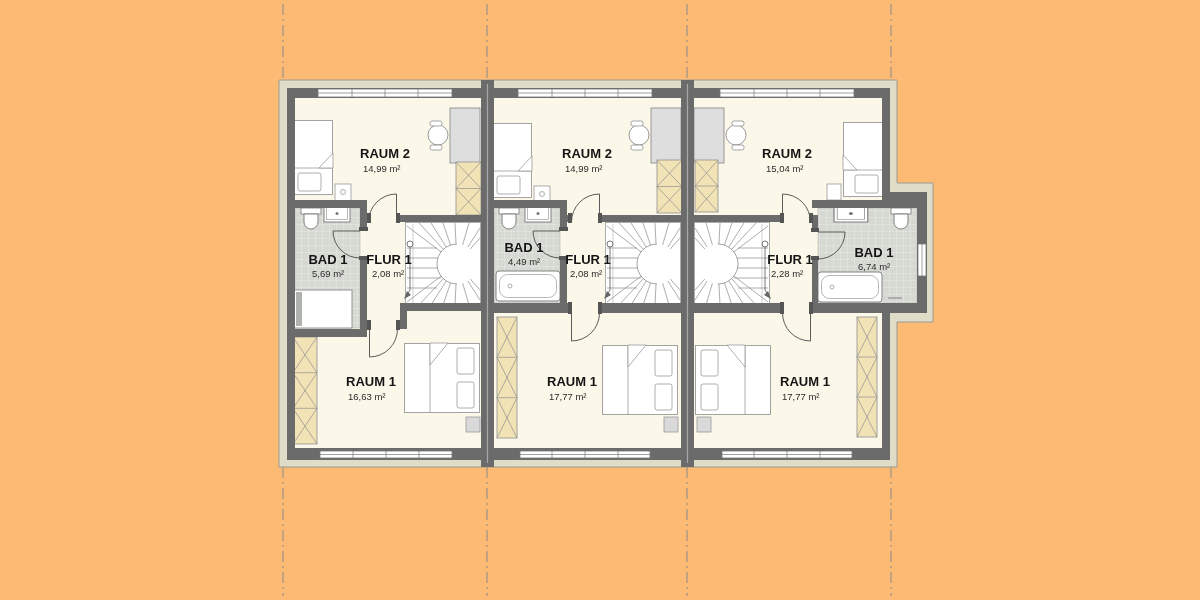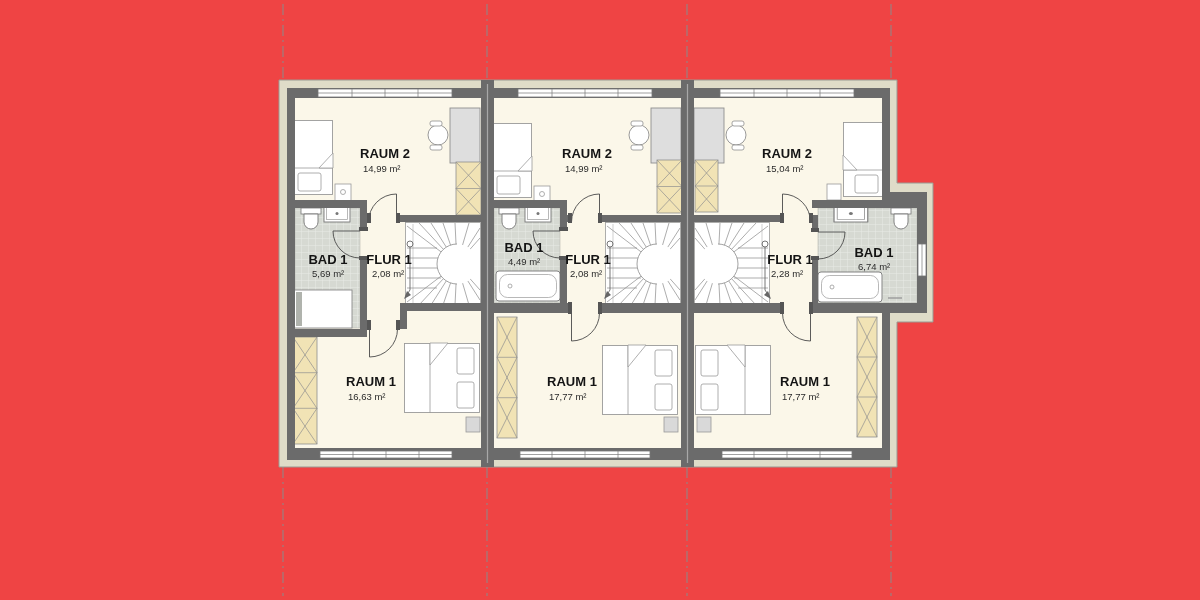--- a/index.html
+++ b/index.html
@@ -1,16 +1,16 @@
 <!DOCTYPE html>
 <html><head>
 <meta charset="utf-8">
 <style>
   html,body{margin:0;padding:0;background:#fff;}
-  #stage{position:relative;width:1200px;height:600px;background:#ef4444;overflow:hidden;
+  #stage{position:relative;width:1200px;height:600px;background:#fdba74;overflow:hidden;
          font-family:"Liberation Sans",sans-serif;}
   svg{display:block;}
   text.room-name{font-family:"Liberation Sans",sans-serif;font-weight:bold;font-size:13px;fill:#141414;}
   text.room-area{font-family:"Liberation Sans",sans-serif;font-size:9.5px;fill:#2a2a2a;}
 </style>
 </head>
 <body>
 
 <div id="stage">
 <svg width="1200" height="600" viewBox="0 0 1200 600">

